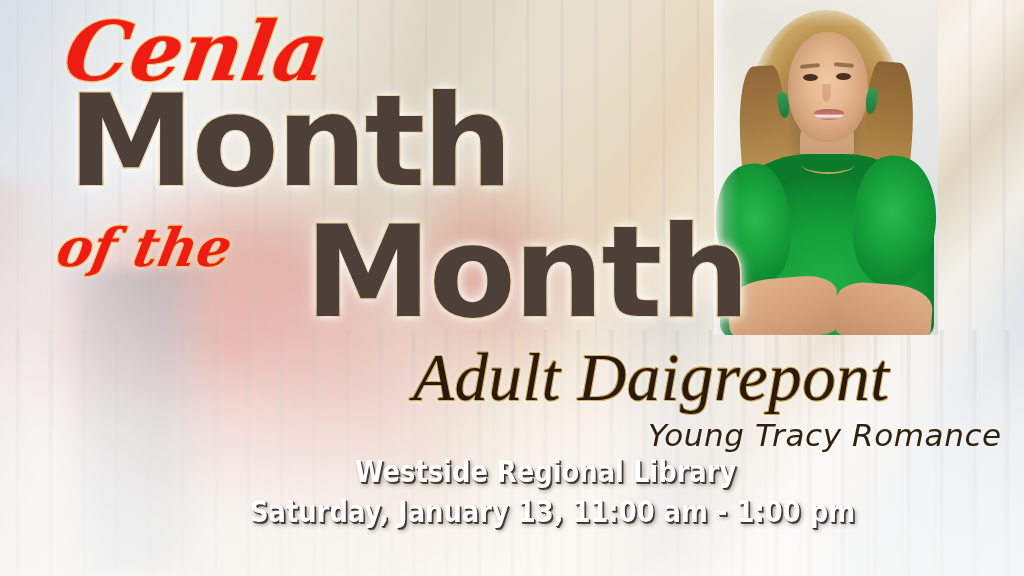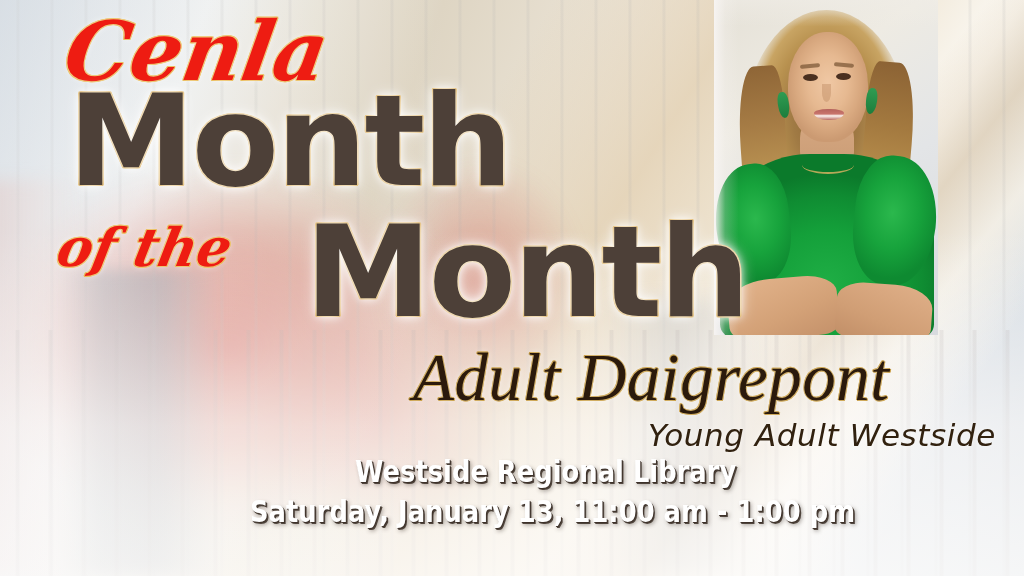--- a/index.html
+++ b/index.html
@@ -348,19 +348,19 @@
     <div class="ph ph-feather"></div>
   </div>
 
   <div id="text-layer">
     <div class="txt script  " id="word-cenla">Cenla</div>
     <div class="txt display" id="word-author">Month</div>
     <div class="txt script" id="word-ofthe">of the</div>
     <div class="txt display" id="word-month">Month</div>
 
     <div class="txt" id="author-name">Adult Daigrepont</div>
-    <div class="txt" id="author-genre">Young Adult Westside</div>
+    <div class="txt" id="author-genre">Young Tracy Romance</div>
 
     <div class="txt event" id="event-venue">Westside Regional Library</div>
     <div class="txt event" id="event-when">Saturday, January 13, 11:00 am - 1:00 pm</div>
   </div>
 
 </div>
 
 </body></html>

